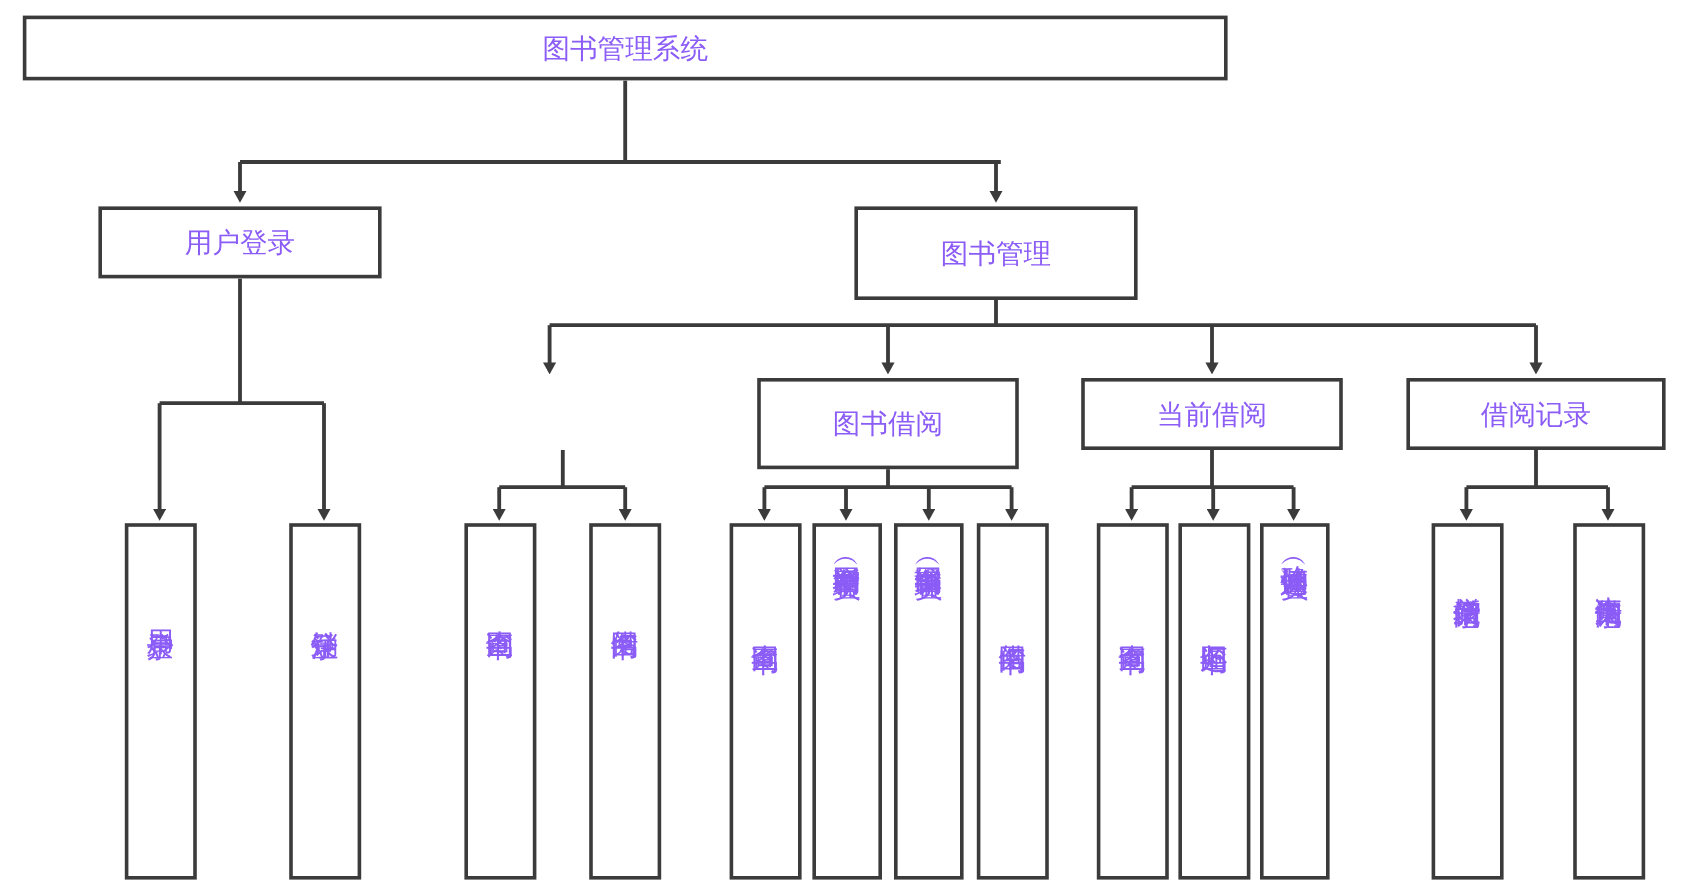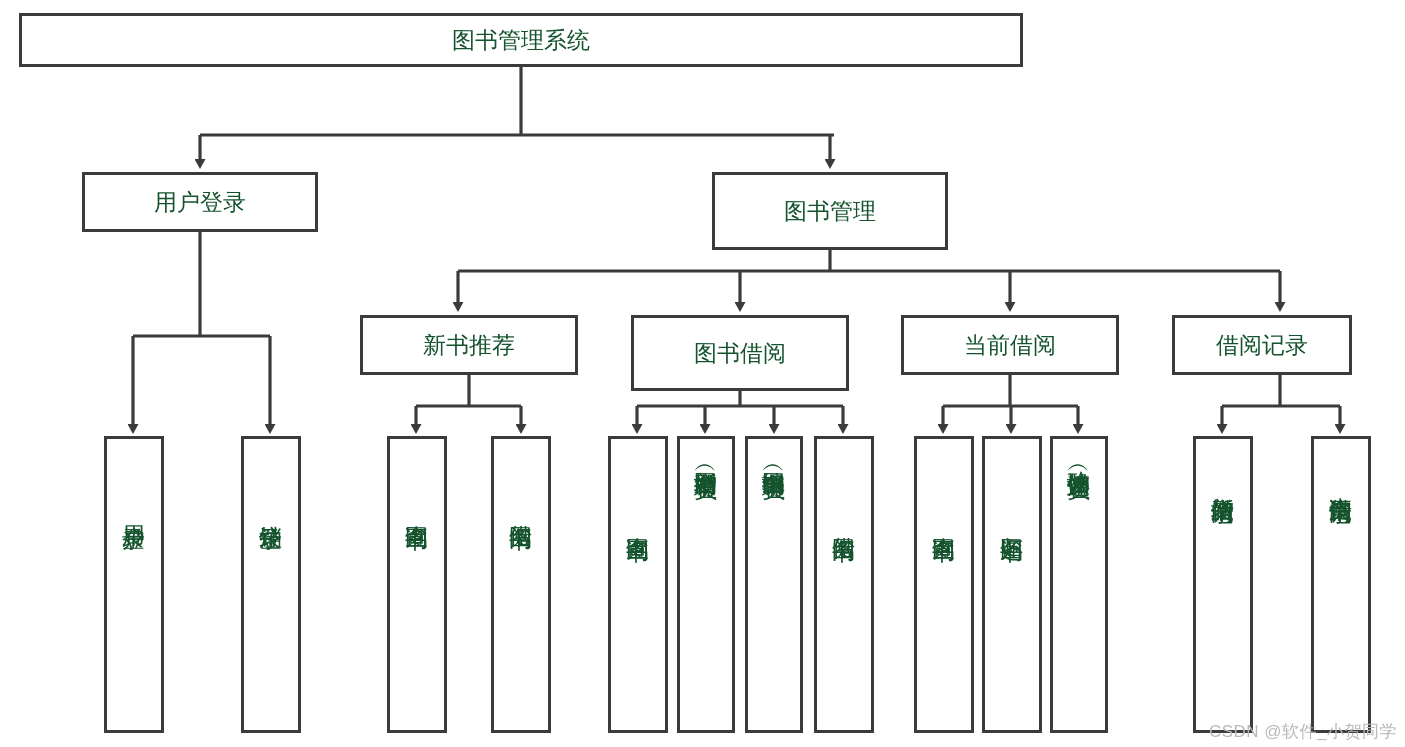--- a/index.html
+++ b/index.html
@@ -29,21 +29,21 @@
     position: absolute;
     box-sizing: border-box;
     background: #ffffff;
     border: 3px solid #3b3b3b;
     display: flex;
     align-items: center;
     justify-content: center;
     overflow: hidden;
   }
   .node .label {
-    color: #14532d;
+    color: #8b5cf6;
     line-height: 1.22;
     text-align: center;
     white-space: pre;
   }
   .node.horiz .label {
     font-size: 23px;
     writing-mode: horizontal-tb;
   }
   .node.vert {
     align-items: flex-start;
@@ -138,30 +138,27 @@
     <span class="label">图书管理系统</span>
   </div>
 
   <div class="node horiz" style="left:82px; top:172px; width:236px; height:60px;">
     <span class="label">用户登录</span>
   </div>
   <div class="node horiz" style="left:712px; top:172px; width:236px; height:78px;">
     <span class="label">图书管理</span>
   </div>
 
-  <div class="node horiz" style="left:360px; top:315px; width:218px; height:60px;">
-    <span class="label">新书推荐</span>
-  </div>
   <div class="node horiz" style="left:631px; top:315px; width:218px; height:76px;">
     <span class="label">图书借阅</span>
   </div>
   <div class="node horiz" style="left:901px; top:315px; width:218px; height:60px;">
     <span class="label">当前借阅</span>
   </div>
-  <div class="node horiz" style="left:1172px; top:315px; width:180px; height:60px;justify-content:center;">
+  <div class="node horiz" style="left:1172px; top:315px; width:216px; height:60px;justify-content:center;">
     <span class="label">借阅记录</span>
   </div>
 
   <div class="node vert mid" style="left:104px; top:436px; width:60px; height:297px;">
     <span class="label">用户登录</span>
   </div>
   <div class="node vert mid" style="left:241px; top:436px; width:60px; height:297px;">
     <span class="label">注销登录</span>
   </div>
 
@@ -195,15 +192,14 @@
     <span class="label">确认归还（管理员）</span>
   </div>
 
   <div class="node vert mid2" style="left:1193px; top:436px; width:60px; height:297px;">
     <span class="label">新增借阅记录</span>
   </div>
   <div class="node vert mid2" style="left:1311px; top:436px; width:60px; height:297px;">
     <span class="label">查询借阅记录</span>
   </div>
 
-  <div id="watermark">CSDN @软件_小贺同学</div>
 
 </div>
 
 </body></html>

